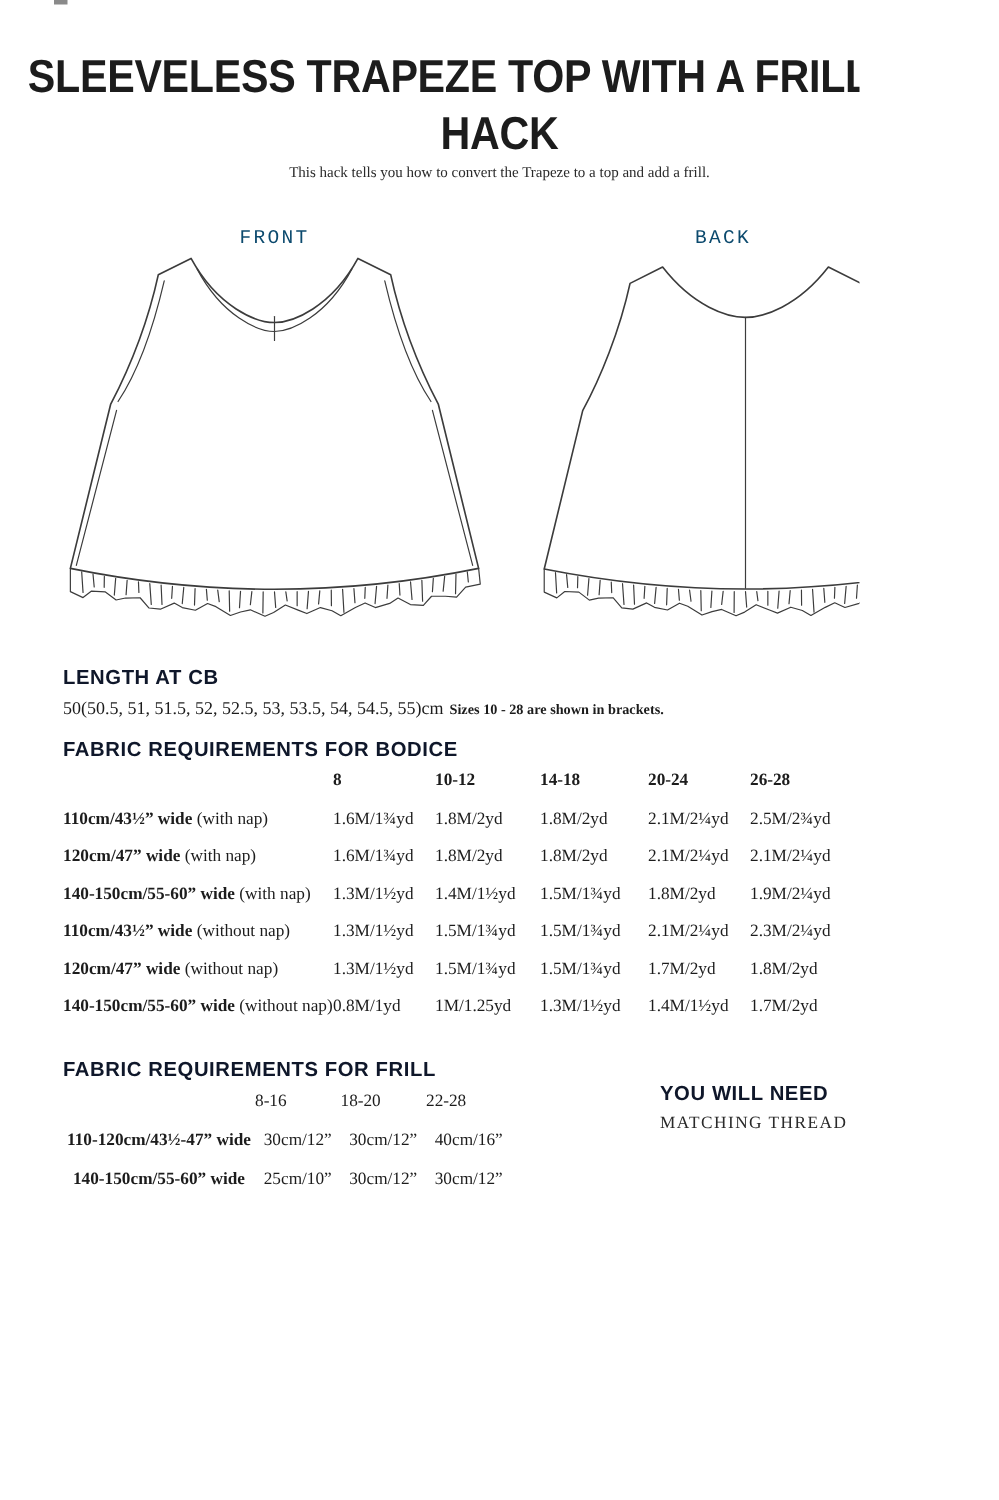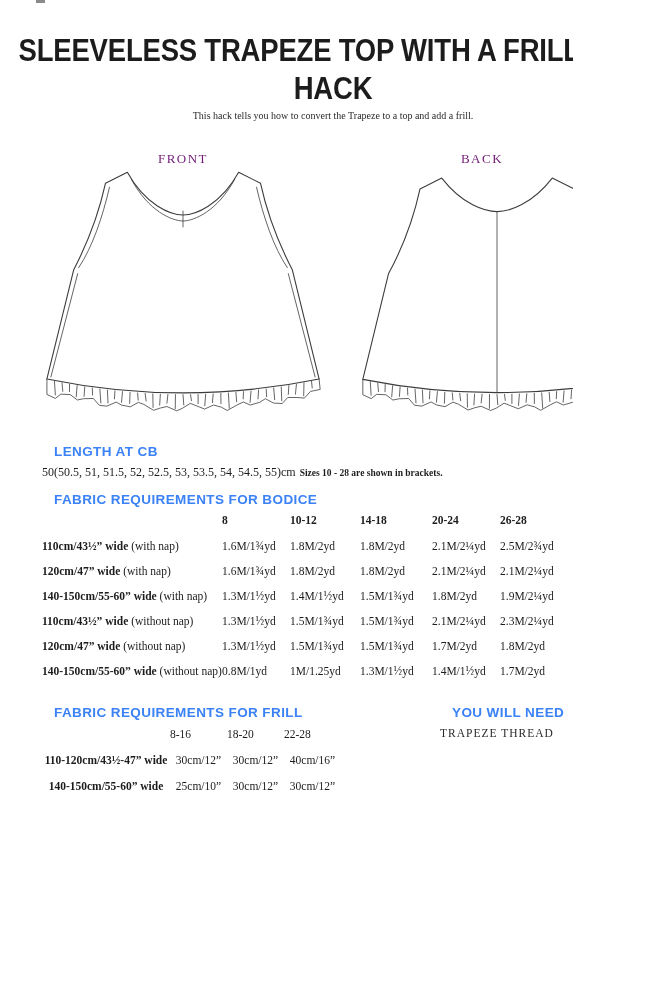--- a/index.html
+++ b/index.html
@@ -7,46 +7,46 @@
         font-family:"Liberation Serif",serif;color:#1c1c1c;}
 
   .crop-mark{position:absolute;left:36px;top:0;width:9px;height:3px;background:#8a8a8a;}
 
   .title{position:absolute;top:32px;left:8px;width:650px;text-align:center;
          font-family:"Liberation Sans",sans-serif;font-weight:600;font-size:27.5px;
          line-height:34px;letter-spacing:-0.2px;transform:scaleY(1.12);transform-origin:center top;}
   .subtitle{position:absolute;top:110px;left:0;width:666px;text-align:center;
             font-size:10px;color:#2a2a2a;}
 
-  .fig-label{position:absolute;top:151px;font-size:13px;letter-spacing:1.5px;text-align:center;color:#701a75;}
+  .fig-label{position:absolute;top:151px;font-size:13px;letter-spacing:1.5px;text-align:center;color:#0c4a6e;font-family:Liberation Mono, monospace;}
   .fig-label.front{left:34px;width:298px;}
   .fig-label.back{left:334px;width:296px;}
   .illo{position:absolute;}
   .illo.front{left:34px;top:167px;}
   .illo.back{left:349px;top:170px;}
 
   .sec-heading{font-family:"Liberation Sans",sans-serif;font-weight:700;
-               font-size:13.5px;letter-spacing:0.4px;color:#3b82f6;margin-left:12px;}
+               font-size:13.5px;letter-spacing:0.4px;color:#0f172a;}
   .length-sec{position:absolute;left:42px;top:444px;width:580px;}
   .length-line{margin-top:6px;font-size:12px;}
   .length-note{font-weight:600;font-size:9.5px;margin-left:4px;}
 
   .bodice-sec{position:absolute;left:42px;top:492px;width:610px;}
   .btable{margin-top:7px;display:grid;grid-template-columns:180px 68px 70px 72px 68px 72px;}
   .btable .hcell{font-weight:700;font-size:11.5px;height:26px;}
   .btable .cell{font-size:11.5px;height:25px;white-space:nowrap;}
   .rowlabel b{font-size:11.5px;}
   .rowlabel span{font-size:11.5px;}
 
   .frill-sec{position:absolute;left:42px;top:705px;width:340px;}
   .ftable{margin-top:8px;display:grid;grid-template-columns:128px 57px 57px 57px;}
   .ftable .hcell{font-weight:400;font-size:11.5px;height:26px;}
   .ftable .cell{font-size:11.5px;height:26px;white-space:nowrap;text-align:center;}
 
-  .need-sec{position:absolute;left:440px;top:705px;width:200px;}
+  .need-sec{position:absolute;left:440px;top:721px;width:200px;}
   .need-item{margin-top:7px;font-size:11.5px;letter-spacing:1px;color:#2a2a2a;}
 
   svg .outline{fill:#ffffff;stroke:#3c3c3c;stroke-width:1.1;stroke-linejoin:round;stroke-linecap:round;}
   svg .inner{fill:none;stroke:#3c3c3c;stroke-width:0.8;stroke-linejoin:round;stroke-linecap:round;}
 </style>
 </head>
 <body>
 
 <div class="page">
 
@@ -166,16 +166,16 @@
 
       <div class="cell rowlabel"><b>140-150cm/55-60” wide</b></div>
       <div class="cell">25cm/10”</div>
       <div class="cell">30cm/12”</div>
       <div class="cell">30cm/12”</div>
     </div>
   </div>
 
   <div class="need-sec">
     <div class="sec-heading">YOU WILL NEED</div>
-    <div class="need-item">TRAPEZE THREAD</div>
+    <div class="need-item">MATCHING THREAD</div>
   </div>
 
 </div>
 
 </body></html>

